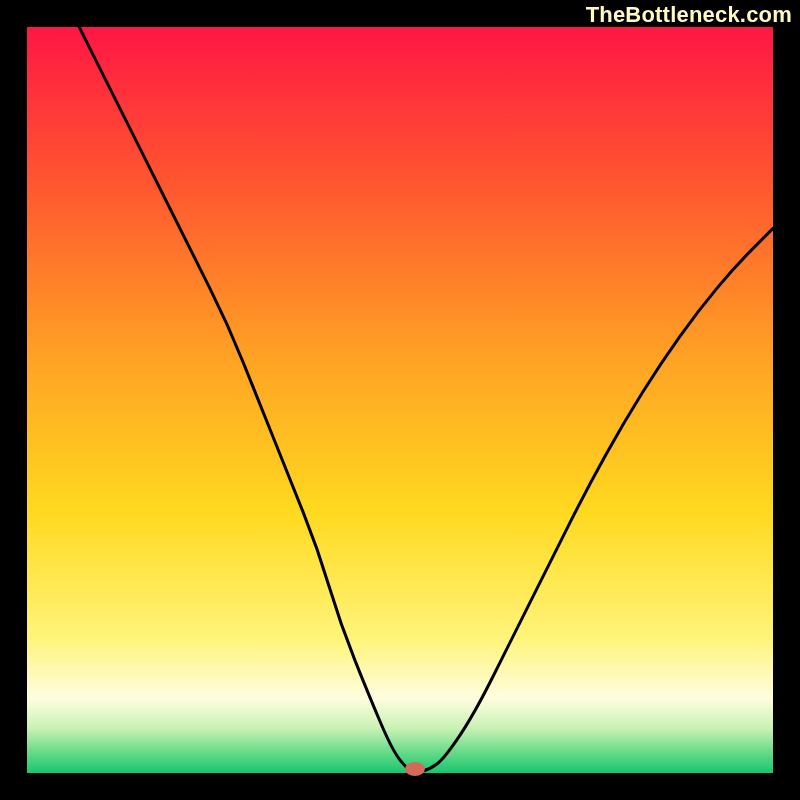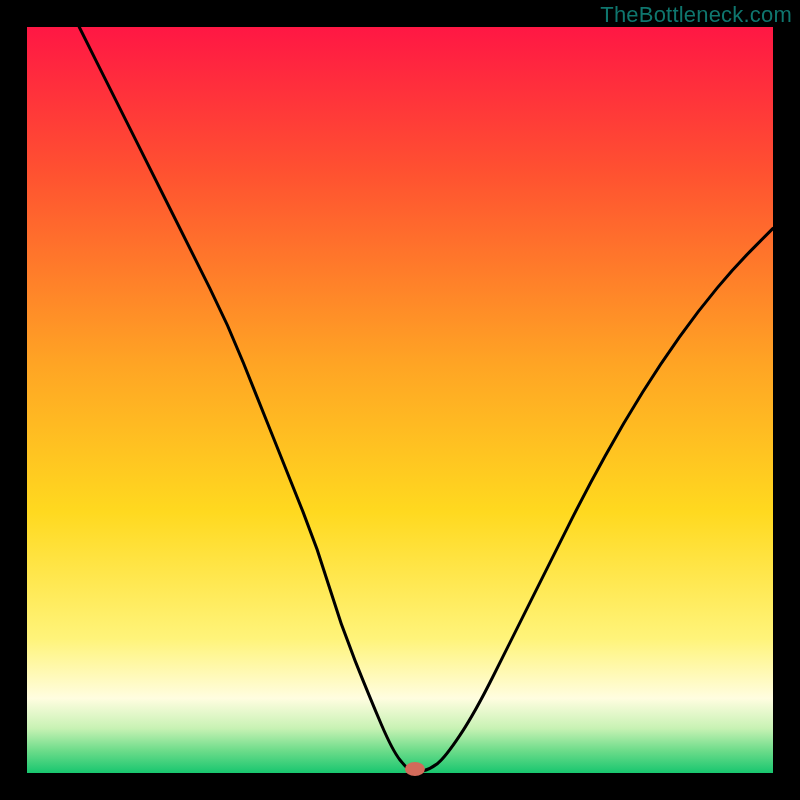--- a/index.html
+++ b/index.html
@@ -12,23 +12,23 @@
     font-family: Arial, Helvetica, sans-serif;
   }
   .canvas-wrap {
     position: absolute;
     inset: 0;
   }
   .watermark {
     position: absolute;
     top: 2px;
     right: 8px;
-    color: #0f766e;
+    color: #fef9c3;
     font-size: 22px;
-    font-weight: 400;
+    font-weight: 700;
     letter-spacing: 0.2px;
     z-index: 5;
   }
   svg {
     display: block;
   }
 </style>
 </head>
 <body>
 

